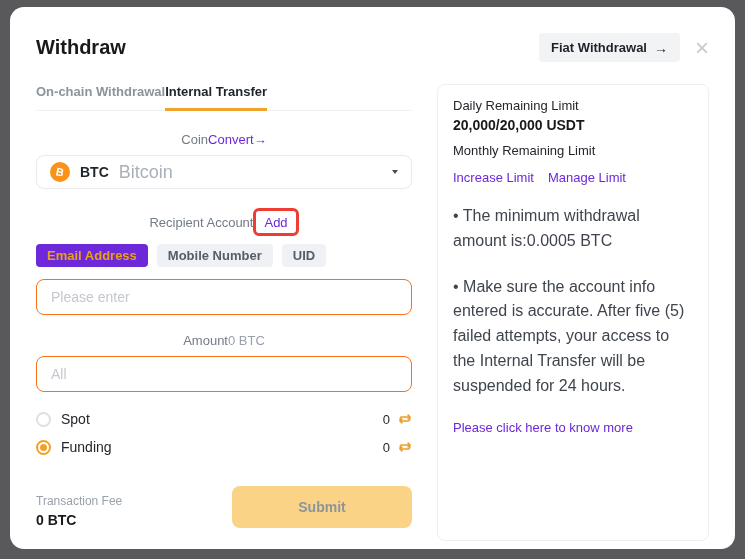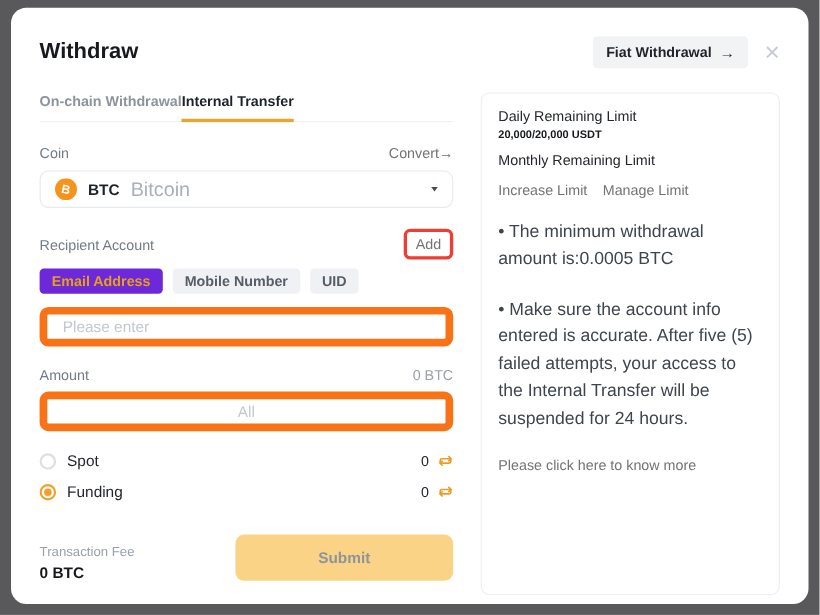--- a/index.html
+++ b/index.html
@@ -31,23 +31,23 @@
 
   .content { display:flex; gap:25px; flex:1; align-items:stretch; }
   .left-col { width:376px; }
 
   
   .tabs { display:flex; border-bottom:1px solid #EFF1F3; margin-bottom:21px; }
   .tab { font-size:13px; font-weight:600; color:#8D939C; padding-bottom:11px; position:relative; cursor:pointer; }
   .tab.active { color:#1E2329; }
   .tab.active::after { content:""; position:absolute; left:0; right:0; bottom:-1px; height:3px; background:#EFA32B; }
 
-  .field-row { display:flex; justify-content:space-between; align-items:center; }
+  .field-row { display:flex; justify-content:center; align-items:center; }
   .field-label { font-size:13px; color:#737B85; }
-  .link { font-size:13px; color:#737373; font-weight:500; cursor:pointer; text-decoration:none; }
+  .link { font-size:13px; color:#6d28d9; font-weight:500; cursor:pointer; text-decoration:none; }
 
   
   .coin-select {
     margin-top:8px; margin-bottom:18px; height:34px;
     border:1px solid #E7E9EC; border-radius:8px;
     display:flex; align-items:center; gap:10px; padding:0 13px; cursor:pointer;
   }
   .coin-symbol { font-size:14px; font-weight:700; color:#1E2329; }
   .coin-name { font-size:18px; color:#AAB0B9; }
   .caret {
@@ -60,52 +60,52 @@
   .recipient-row { margin-bottom:7px; min-height:30px; }
   .add-box { border:3px solid #EE3D33; border-radius:6px; padding:2px 8px; }
   .pills { display:flex; gap:9px; margin-bottom:12px; }
   .pill {
     font-size:13px; font-weight:600; padding:4px 11px; border-radius:4px;
     background:#EFF1F4; color:#565D66; cursor:pointer; border:none; font-family:inherit;
   }
   .pill.active { background:#6d28d9; color:#E8A117; }
 
   .text-input {
-    width:100%; height:36px; border:7px solid #f97316; border-radius:8px;
+    width:100%; height:36px; border:1px solid #f97316; border-radius:8px;
     padding:0 14px; font-size:14px; color:#1E2329; outline:none; font-family:inherit;
   }
   .text-input::placeholder { color:#C3C8CF; }
   .recipient-input { margin-bottom:18px; }
-  .amount-input { text-align:center; margin-top:8px; margin-bottom:10px; }
+  .amount-input { text-align:left; margin-top:8px; margin-bottom:10px; }
   .amount-available { font-size:13px; color:#9AA1AB; }
 
   
   .radio-row { display:flex; align-items:center; height:22px; margin-top:6px; font-size:14px; color:#23262B; cursor:pointer; }
   .radio { width:15px; height:15px; border-radius:50%; border:2px solid #DCDFE4; background:#fff; margin-right:10px; position:relative; flex:none; }
   .radio.checked { border-color:#F0A12C; }
   .radio.checked::after { content:""; position:absolute; inset:2px; border-radius:50%; background:#F0A12C; }
   .radio-value { margin-left:auto; font-size:13px; color:#1E2329; font-weight:500; }
   .swap-icon { margin-left:8px; display:flex; cursor:pointer; }
 
   
   .footer { display:flex; align-items:flex-end; margin-top:28px; }
   .fee-label { font-size:12px; color:#9AA1AB; margin-bottom:4px; }
   .fee-value { font-size:14px; font-weight:700; color:#17191C; }
   .submit-btn {
-    margin-left:auto; width:198px; height:42px; border:none; border-radius:8px;
+    margin-left:auto; width:180px; height:42px; border:none; border-radius:8px;
     background:#FAD386; color:#8E949C; font-size:14px; font-weight:600; font-family:inherit; cursor:pointer;
   }
 
   
   .panel {
     width:272px; border:1px solid #ECEEF1; border-radius:8px;
     padding:13px 15px; font-size:13px;
   }
   .panel-label { font-size:13px; color:#23262B; }
-  .panel-value { font-size:10px; font-weight:600; color:#17191C; margin:4px 0 10px; }
+  .panel-value { font-size:14px; font-weight:600; color:#17191C; margin:4px 0 10px; }
   .panel-links { display:flex; gap:14px; margin-top:12px; }
   .panel-note { margin-top:19px; color:#3F454D; line-height:1.55; font-size:16px; }
   .panel-note.second { margin-top:21px; }
   .panel-more { margin-top:21px; display:inline-block; }
 </style>
 </head>
 <body>
 
 <div class="modal">
 

